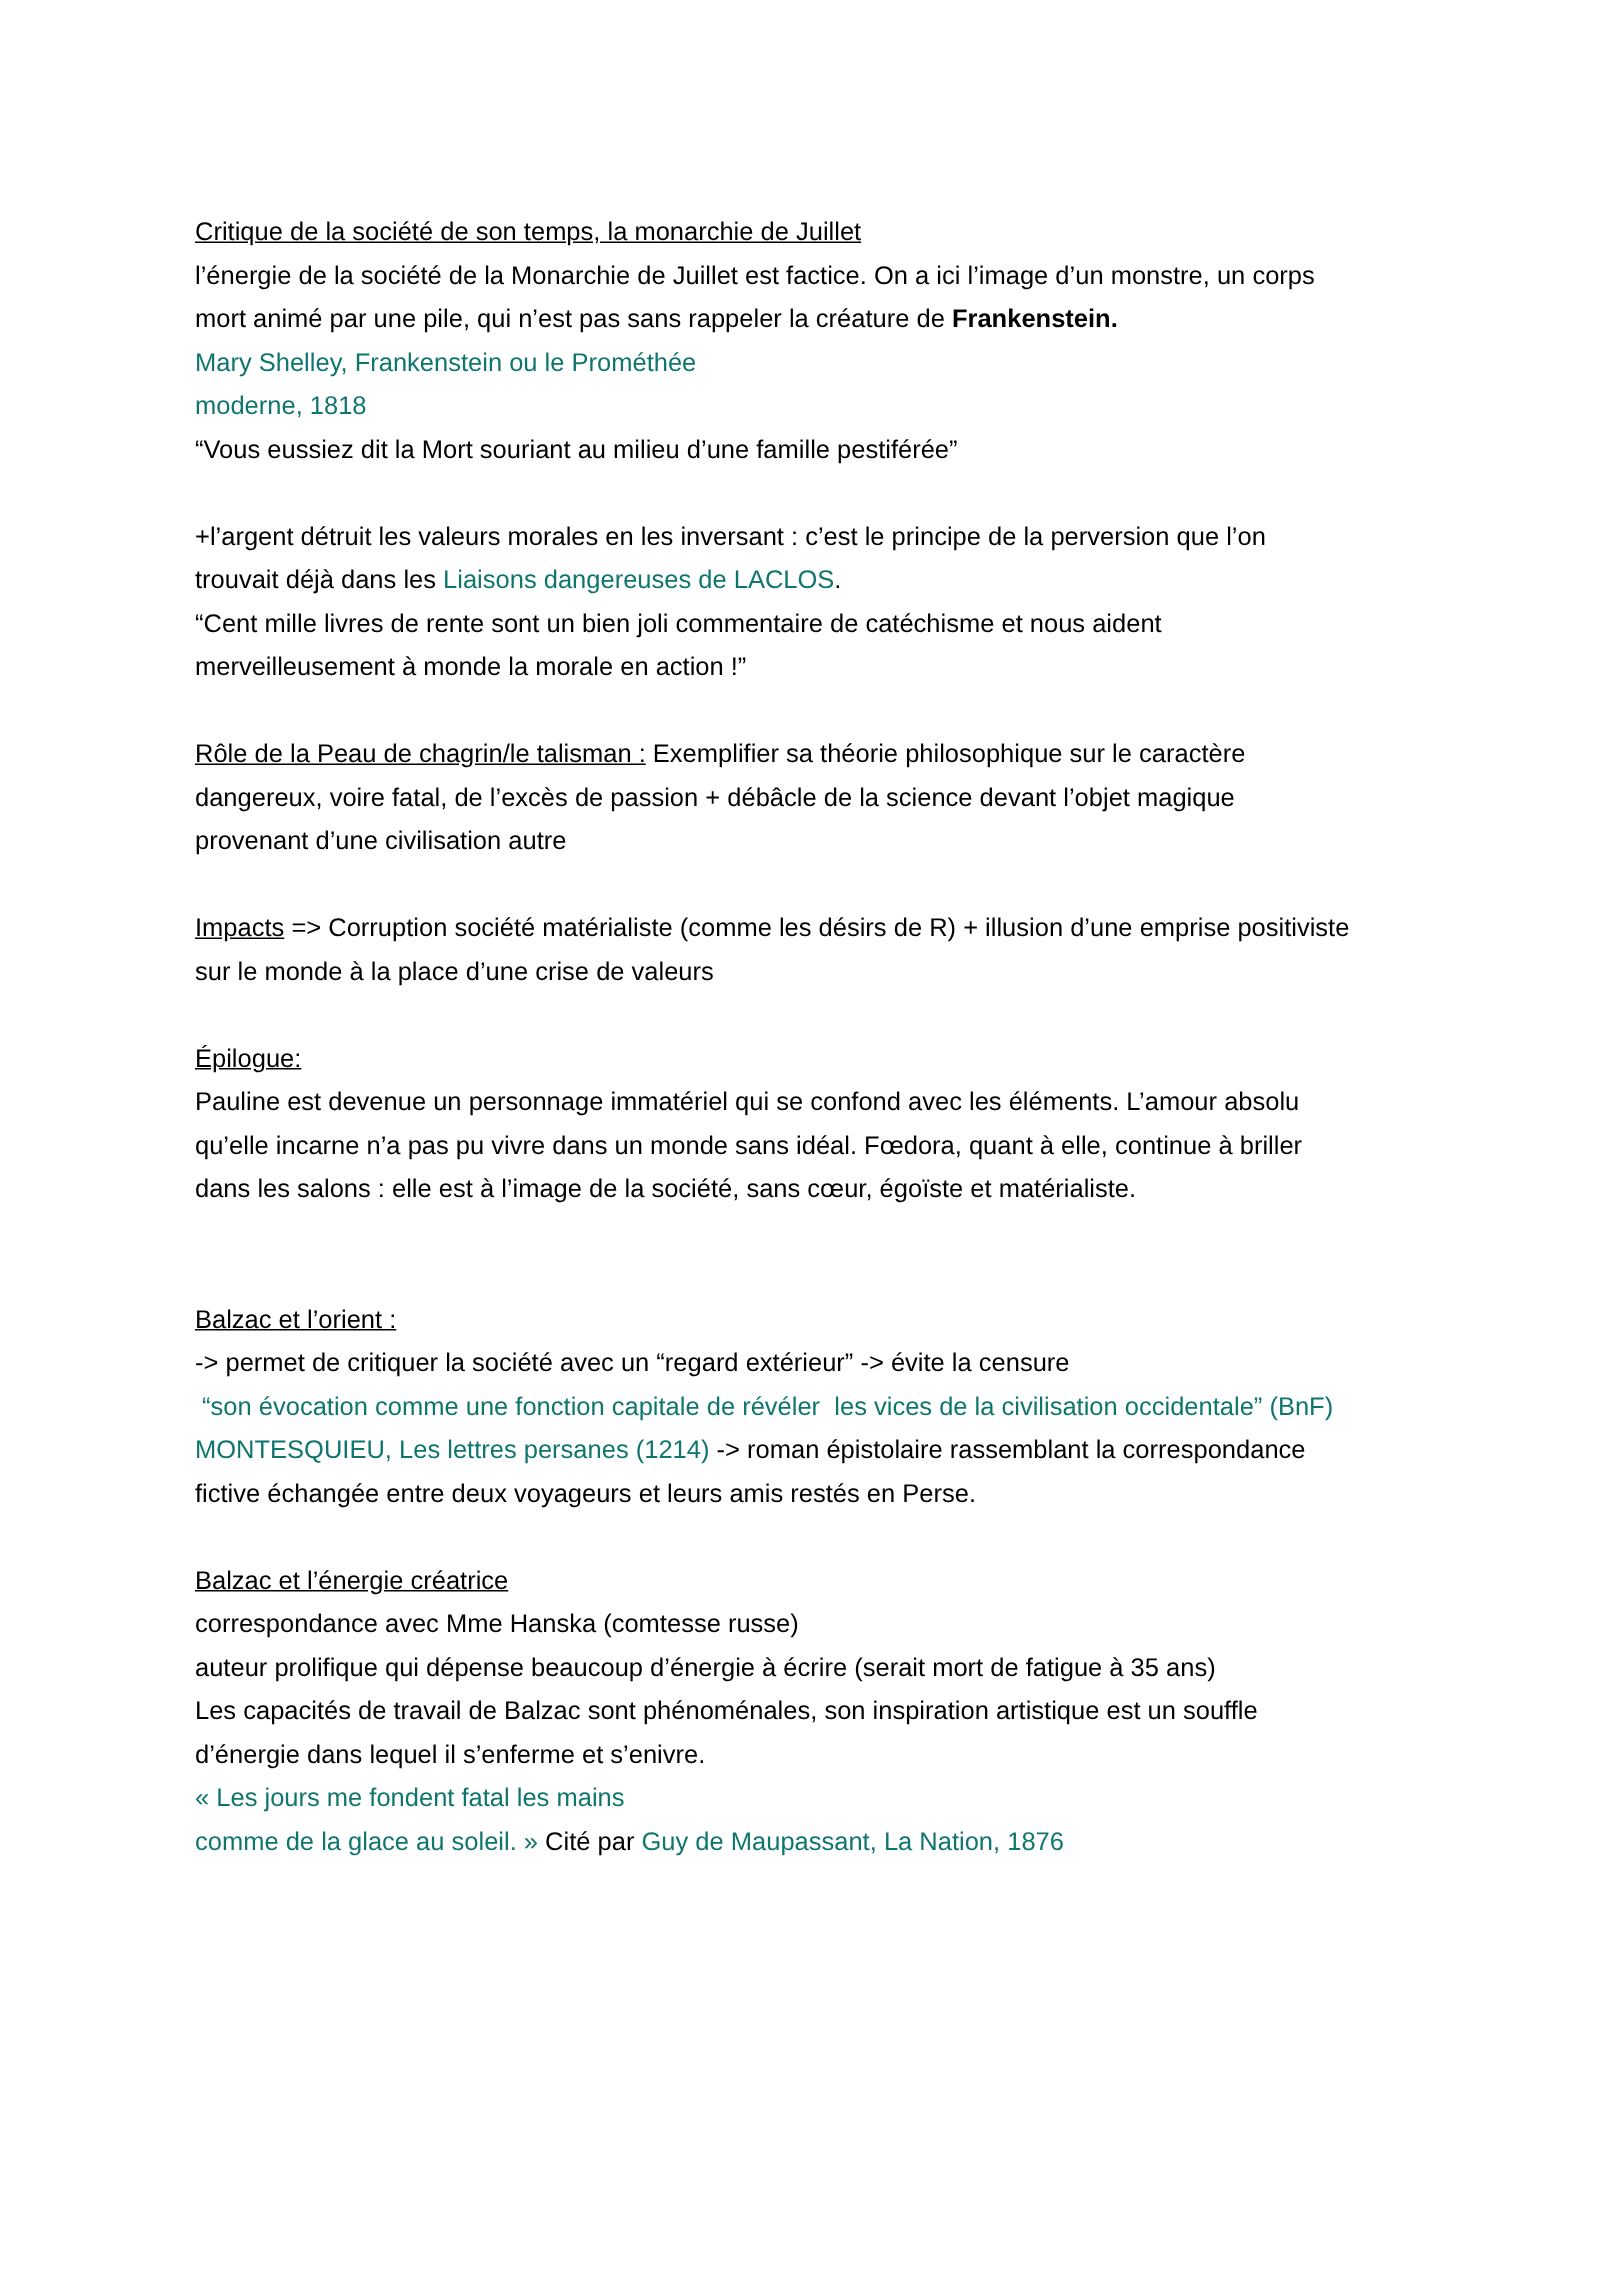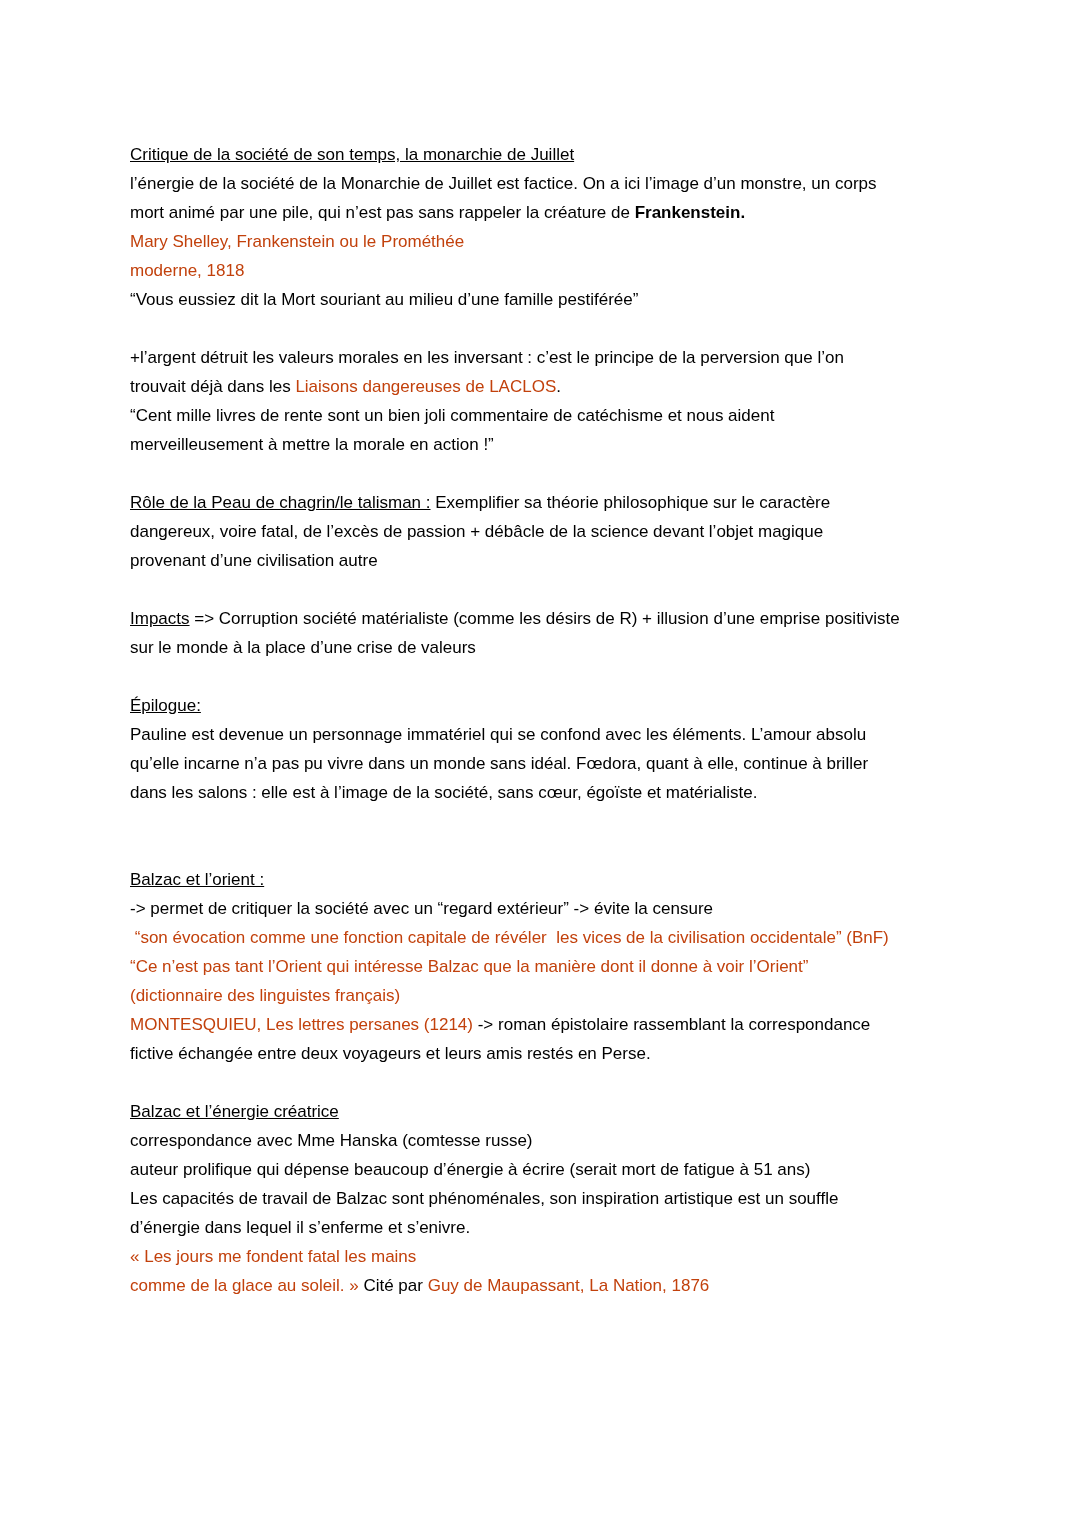--- a/index.html
+++ b/index.html
@@ -17,54 +17,53 @@
     font-family: "Liberation Sans", "DejaVu Sans", sans-serif;
     font-size: 17px;
     line-height: 29px;
     color: #000000;
   }
   .content p {
     margin: 0;
     padding: 0;
     white-space: pre-wrap;
   }
-  .run-red    { color: #c2410c; }
+  .run-red    { color: #0f766e; }
   .run-purple { color: #000000; text-align: center; }
   .run-bold   { font-weight: bold; }
   .run-italic { }
   .run-under  { text-decoration: underline; }
 </style>
 </head>
 <body>
 
 <div class="page">
   <div class="content" id="doc">
       <p><span class="run-under">Critique de la société de son temps, la monarchie de Juillet</span></p>
       <p><span>l’énergie de la société de la Monarchie de Juillet est factice. On a ici l’image d’un monstre, un corps mort animé par une pile, qui n’est pas sans rappeler la créature de </span><span class="run-bold">Frankenstein.</span></p>
       <p><span class="run-red">Mary Shelley, </span><span class="run-red run-italic">Frankenstein ou le Prométhée</span></p>
       <p><span class="run-red">moderne, 1818</span></p>
       <p><span class="run-purple">“Vous eussiez dit la Mort souriant au milieu d’une famille pestiférée”</span></p>
       <p>&nbsp;</p>
       <p><span>+l’argent détruit les valeurs morales en les inversant : c’est le principe de la perversion que l’on trouvait déjà dans les </span><span class="run-red">Liaisons dangereuses de LACLOS</span><span>.</span></p>
-      <p><span class="run-purple">“Cent mille livres de rente sont un bien joli commentaire de catéchisme et nous aident merveilleusement à mettre la morale en action !”</span></p>
+      <p><span class="run-purple">“Cent mille livres de rente sont un bien joli commentaire de catéchisme et nous aident merveilleusement à monde la morale en action !”</span></p>
       <p>&nbsp;</p>
       <p><span class="run-under">Rôle de la Peau de chagrin/le talisman :</span><span> Exemplifier sa théorie philosophique sur le caractère dangereux, voire fatal, de l’excès de passion + débâcle de la science devant l’objet magique provenant d’une civilisation autre</span></p>
       <p>&nbsp;</p>
       <p><span class="run-under">Impacts</span><span> =&gt; Corruption société matérialiste (comme les désirs de R) + illusion d’une emprise positiviste sur le monde à la place d’une crise de valeurs</span></p>
       <p>&nbsp;</p>
       <p><span class="run-under">Épilogue:</span></p>
       <p><span>Pauline est devenue un personnage immatériel qui se confond avec les éléments. L’amour absolu qu’elle incarne n’a pas pu vivre dans un monde sans idéal. Fœdora, quant à elle, continue à briller dans les salons : elle est à l’image de la société, sans cœur, égoïste et matérialiste.</span></p>
       <p>&nbsp;</p>
       <p>&nbsp;</p>
       <p><span class="run-under">Balzac et l’orient :</span></p>
       <p><span>-&gt; permet de critiquer la société avec un “regard extérieur” -&gt; évite la censure</span></p>
       <p><span class="run-red"> “son évocation comme une fonction capitale de révéler  les vices de la civilisation occidentale” (BnF)</span></p>
-      <p><span class="run-red">“Ce n’est pas tant l’Orient qui intéresse Balzac que la manière dont il donne à voir l’Orient” (dictionnaire des linguistes français)</span></p>
       <p><span class="run-red">MONTESQUIEU, </span><span class="run-red run-italic">Les lettres persanes</span><span class="run-red"> (1214)</span><span> -&gt; roman épistolaire rassemblant la correspondance fictive échangée entre deux voyageurs et leurs amis restés en Perse.</span></p>
       <p>&nbsp;</p>
       <p><span class="run-under">Balzac et l’énergie créatrice</span></p>
       <p><span>correspondance avec Mme Hanska (comtesse russe)</span></p>
-      <p><span>auteur prolifique qui dépense beaucoup d’énergie à écrire (serait mort de fatigue à 51 ans)</span></p>
+      <p><span>auteur prolifique qui dépense beaucoup d’énergie à écrire (serait mort de fatigue à 35 ans)</span></p>
       <p><span>Les capacités de travail de Balzac sont phénoménales, son inspiration artistique est un souffle d’énergie dans lequel il s’enferme et s’enivre.</span></p>
       <p><span class="run-red">« Les jours me fondent fatal les mains</span></p>
       <p><span class="run-red">comme de la glace au soleil. » </span><span>Cité par </span><span class="run-red">Guy de Maupassant, </span><span class="run-red run-italic">La Nation</span><span class="run-red">, 1876</span></p>
     </div>
 </div>
 
 </body></html>

